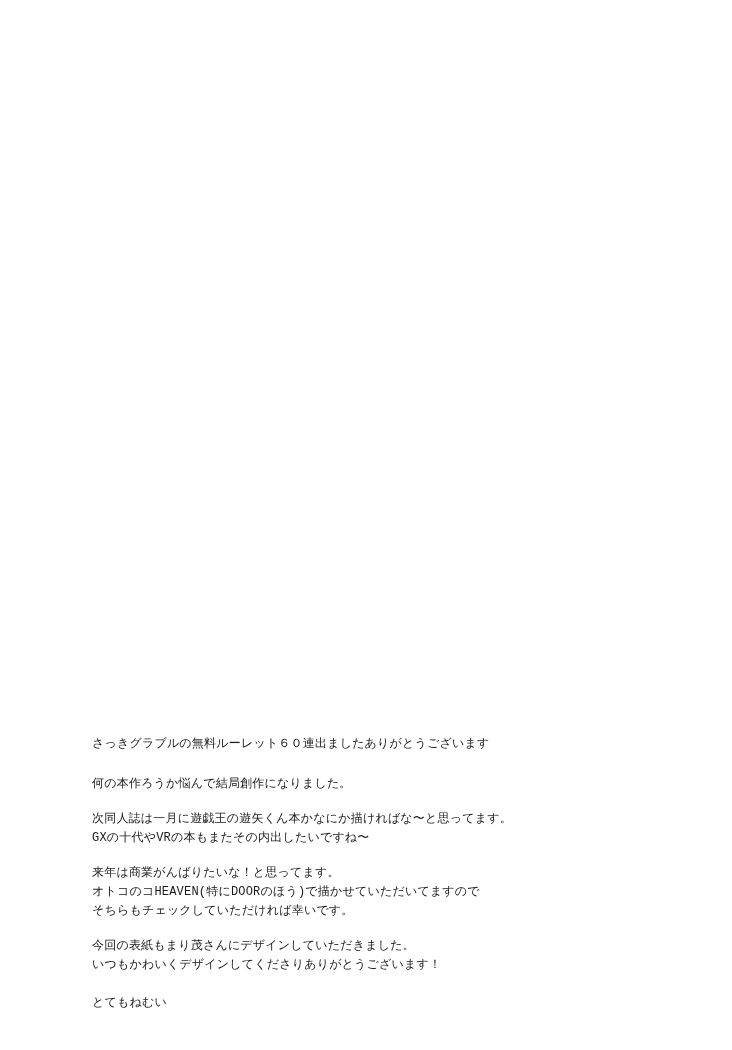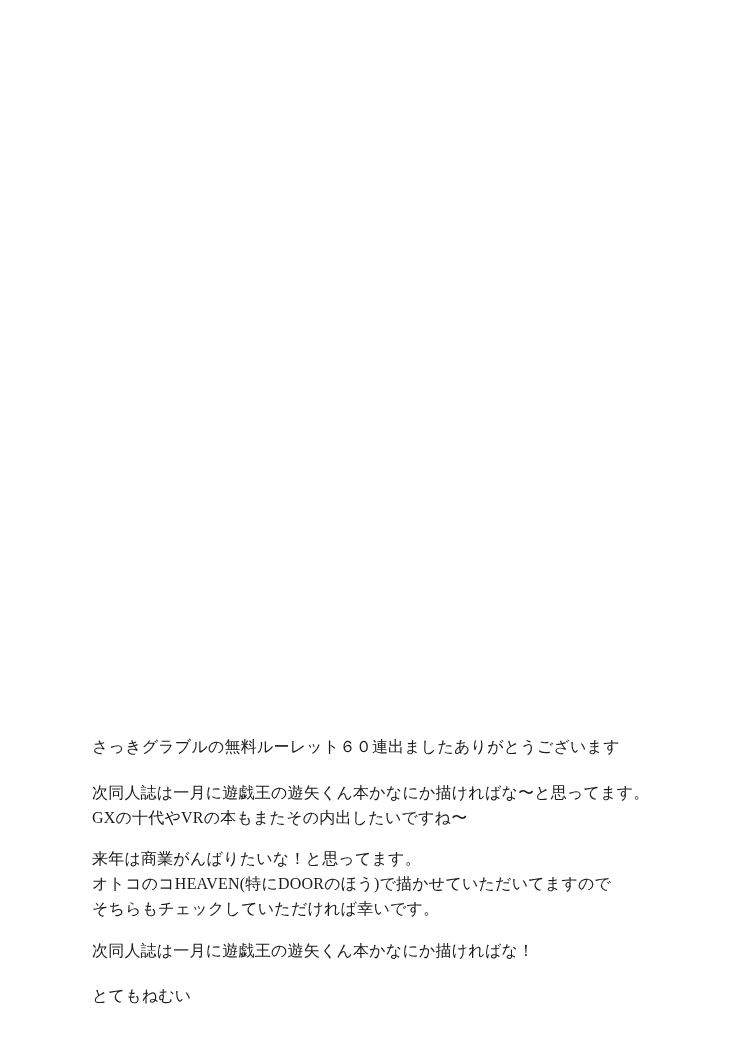--- a/index.html
+++ b/index.html
@@ -14,24 +14,24 @@
     background: #ffffff;
     overflow: hidden;
     font-family: "Liberation Sans", sans-serif;
   }
   .afterword {
     position: absolute;
     left: 92px;
     top: 735px;
     width: 560px;
     color: #1a1a1a;
-    font-size: 16px;
+    font-size: 12px;
     line-height: 1.55;
     letter-spacing: 0.2px;
-    font-family: Liberation Serif, serif;
+    font-family: Liberation Mono, monospace;
   }
   .para {
     margin: 0 0 17px 0;
   }
   .para:last-child {
     margin-bottom: 0;
   }
   .line {
     display: block;
     white-space: pre-wrap;
@@ -47,35 +47,37 @@
 <body>
 
 <div class="page">
   <div class="afterword">
 
     <p class="para para-lead">
       <span class="line">さっきグラブルの無料ルーレット６０連出ましたありがとうございます</span>
     </p>
 
     <p class="para">
+      <span class="line">何の本作ろうか悩んで結局創作になりました。</span>
     </p>
 
     <p class="para">
       <span class="line">次同人誌は一月に遊戯王の遊矢くん本かなにか描ければな〜と思ってます。</span>
       <span class="line">GXの十代やVRの本もまたその内出したいですね〜</span>
     </p>
 
     <p class="para">
       <span class="line">来年は商業がんばりたいな！と思ってます。</span>
       <span class="line">オトコのコHEAVEN(特にDOORのほう)で描かせていただいてますので</span>
       <span class="line">そちらもチェックしていただければ幸いです。</span>
     </p>
 
     <p class="para">
-      <span class="line">次同人誌は一月に遊戯王の遊矢くん本かなにか描ければな！</span>
+      <span class="line">今回の表紙もまり茂さんにデザインしていただきました。</span>
+      <span class="line">いつもかわいくデザインしてくださりありがとうございます！</span>
     </p>
 
     <p class="para para-tail">
       <span class="line">とてもねむい</span>
     </p>
 
   </div>
 </div>
 
 </body></html>

